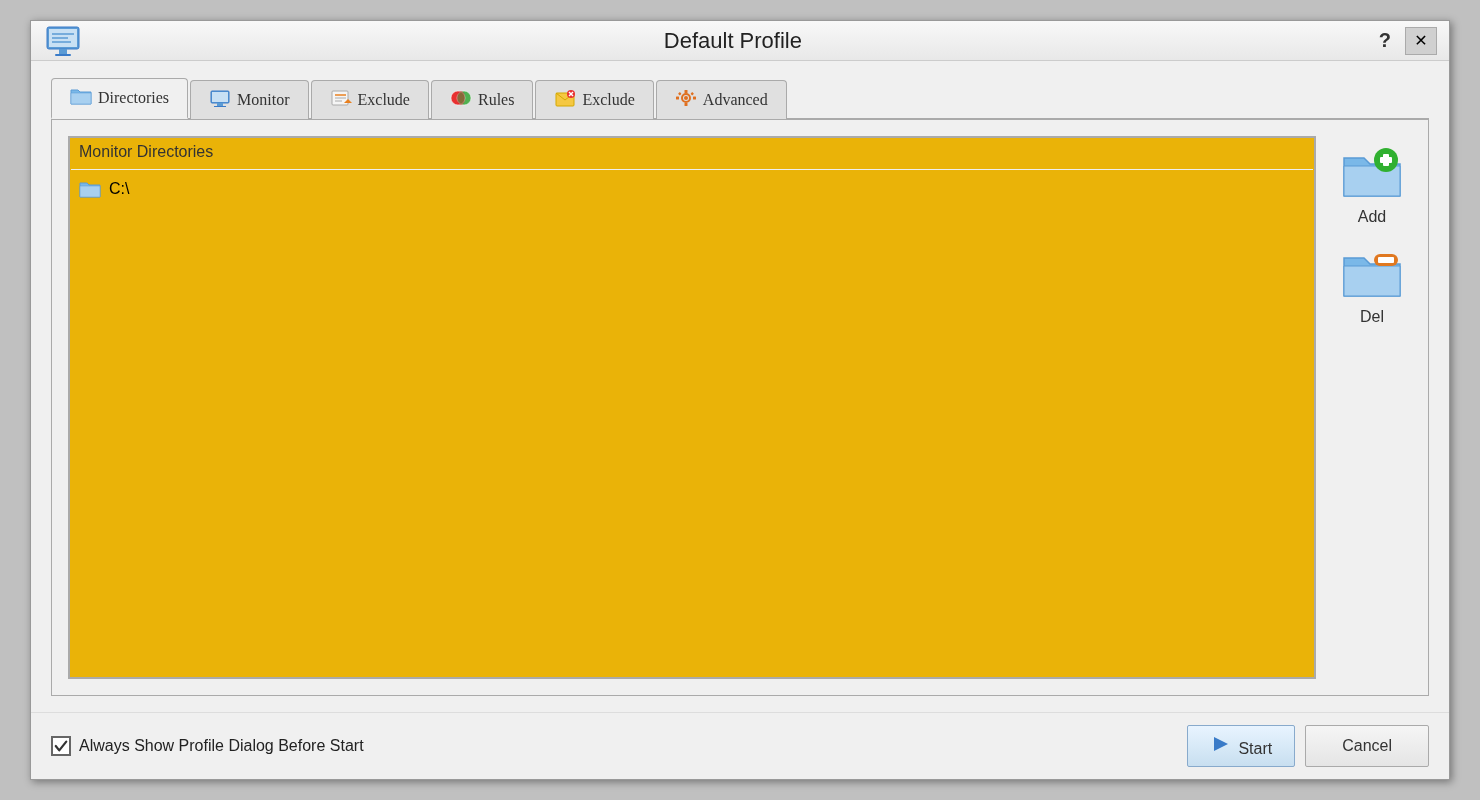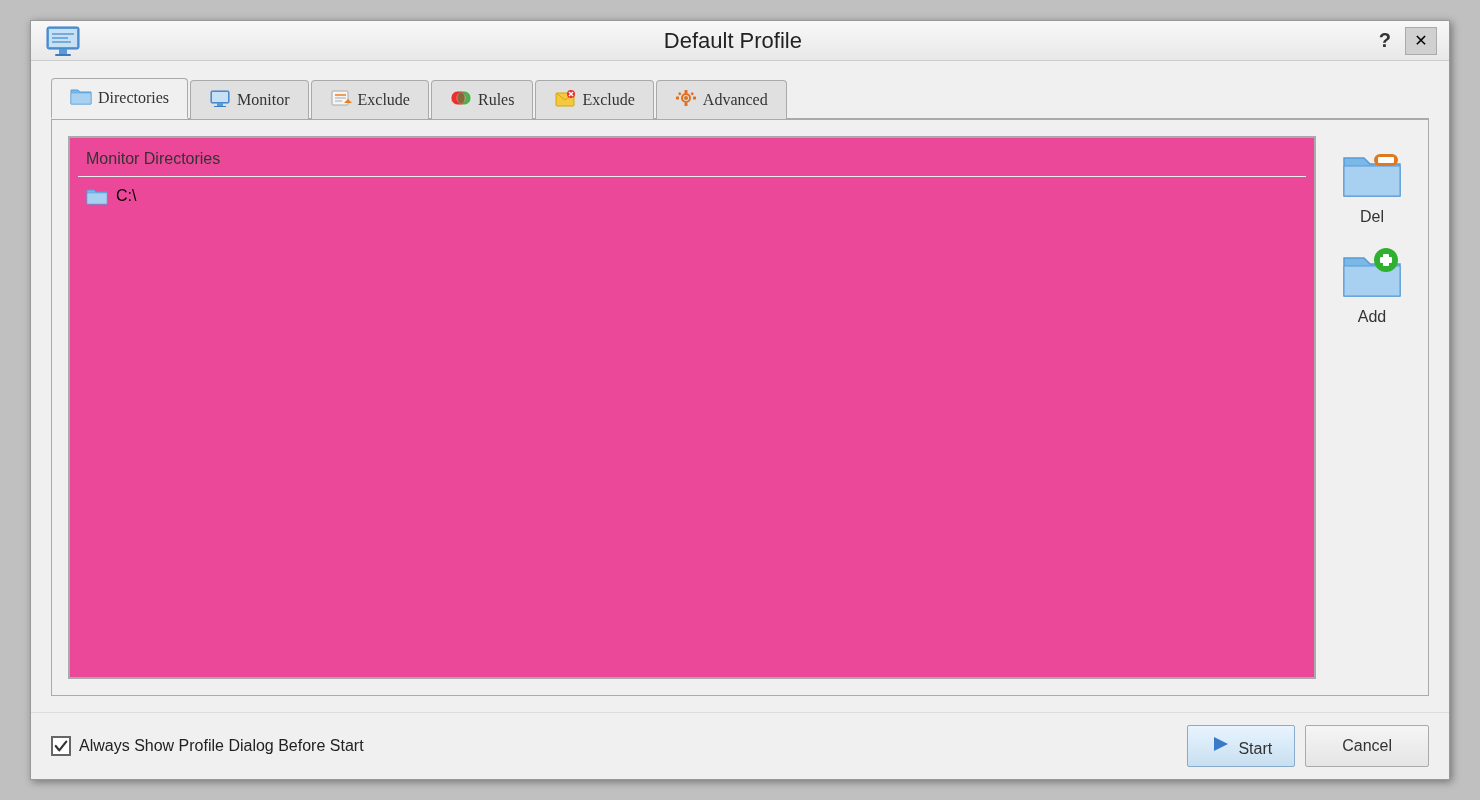--- a/index.html
+++ b/index.html
@@ -119,22 +119,22 @@
       flex: 1;
       padding: 16px;
       display: flex;
       gap: 16px;
     }
 
     
     .dir-list-panel {
       flex: 1;
       border: 2px solid #aaa;
-      background: #ec4899;
-      padding: 8px;
+      background: #eab308;
+      padding: 1px;
       min-height: 420px;
     }
     .dir-list-header {
       font-size: 16px;
       color: #333;
       padding: 4px 8px 8px 8px;
       border-bottom: 1px solid #eee;
       margin-bottom: 4px;
     }
     .dir-item {
@@ -362,41 +362,41 @@
 
       <div class="action-buttons">
 
         <button class="action-btn">
           <span class="action-btn-icon">
             <svg viewBox="0 0 64 56" width="64" height="56">
 
               <path d="M4,12 L4,50 L60,50 L60,18 L30,18 L24,12 Z" fill="#7ab8e8" stroke="#5a9bd5" stroke-width="1.5"></path>
               <path d="M4,20 L60,20 L60,50 L4,50 Z" fill="#a8d0f0" stroke="#5a9bd5" stroke-width="1"></path>
 
-              <rect x="34" y="8" width="24" height="12" rx="6" fill="#e07820"></rect>
-              <rect x="38" y="11" width="16" height="6" rx="1" fill="white"></rect>
-            </svg>
-          </span>
-          <span>Del</span>
-        </button>
-
-        <button class="action-btn">
-          <span class="action-btn-icon">
-            <svg viewBox="0 0 64 56" width="64" height="56">
-
-              <path d="M4,12 L4,50 L60,50 L60,18 L30,18 L24,12 Z" fill="#7ab8e8" stroke="#5a9bd5" stroke-width="1.5"></path>
-              <path d="M4,20 L60,20 L60,50 L4,50 Z" fill="#a8d0f0" stroke="#5a9bd5" stroke-width="1"></path>
-
               <circle cx="46" cy="14" r="12" fill="#30b030"></circle>
               <rect x="43" y="8" width="6" height="12" rx="1" fill="white"></rect>
               <rect x="40" y="11" width="12" height="6" rx="1" fill="white"></rect>
             </svg>
           </span>
           <span>Add</span>
         </button>
+
+        <button class="action-btn">
+          <span class="action-btn-icon">
+            <svg viewBox="0 0 64 56" width="64" height="56">
+
+              <path d="M4,12 L4,50 L60,50 L60,18 L30,18 L24,12 Z" fill="#7ab8e8" stroke="#5a9bd5" stroke-width="1.5"></path>
+              <path d="M4,20 L60,20 L60,50 L4,50 Z" fill="#a8d0f0" stroke="#5a9bd5" stroke-width="1"></path>
+
+              <rect x="34" y="8" width="24" height="12" rx="6" fill="#e07820"></rect>
+              <rect x="38" y="11" width="16" height="6" rx="1" fill="white"></rect>
+            </svg>
+          </span>
+          <span>Del</span>
+        </button>
       </div>
     </div>
 
   </div>
 
   <div class="dialog-footer">
     <div class="checkbox-area">
       <div class="checkbox-box">
         <svg viewBox="0 0 16 16" width="14" height="14">
           <polyline points="2,8 6,13 14,3" fill="none" stroke="#333" stroke-width="2.5" stroke-linecap="round" stroke-linejoin="round"></polyline>

